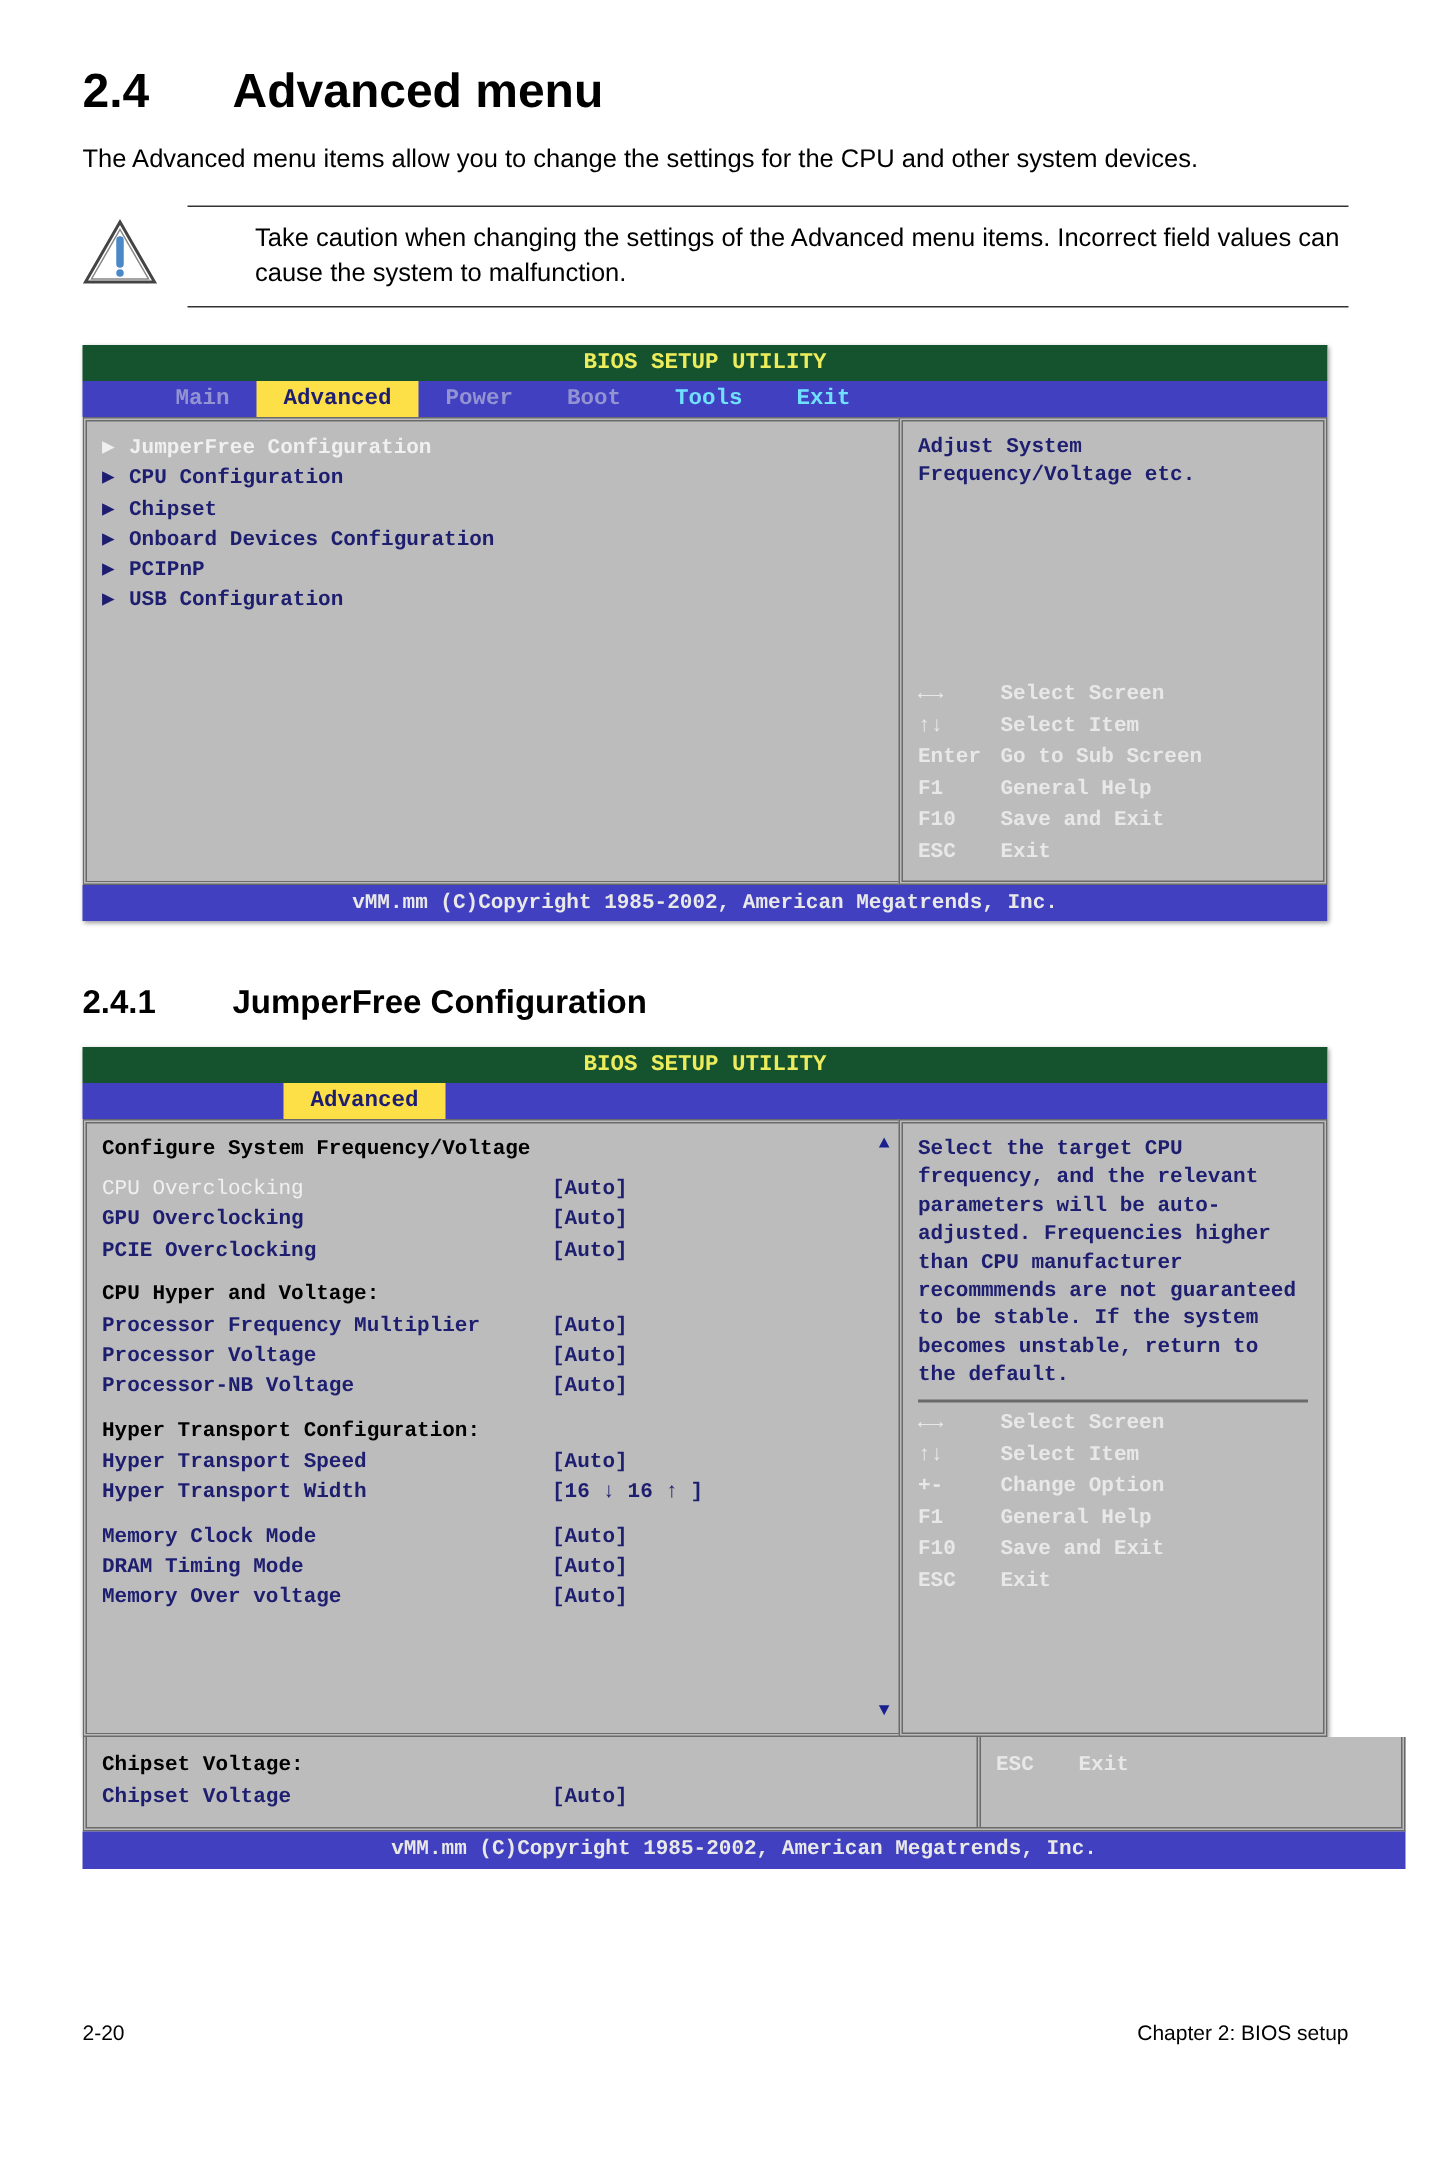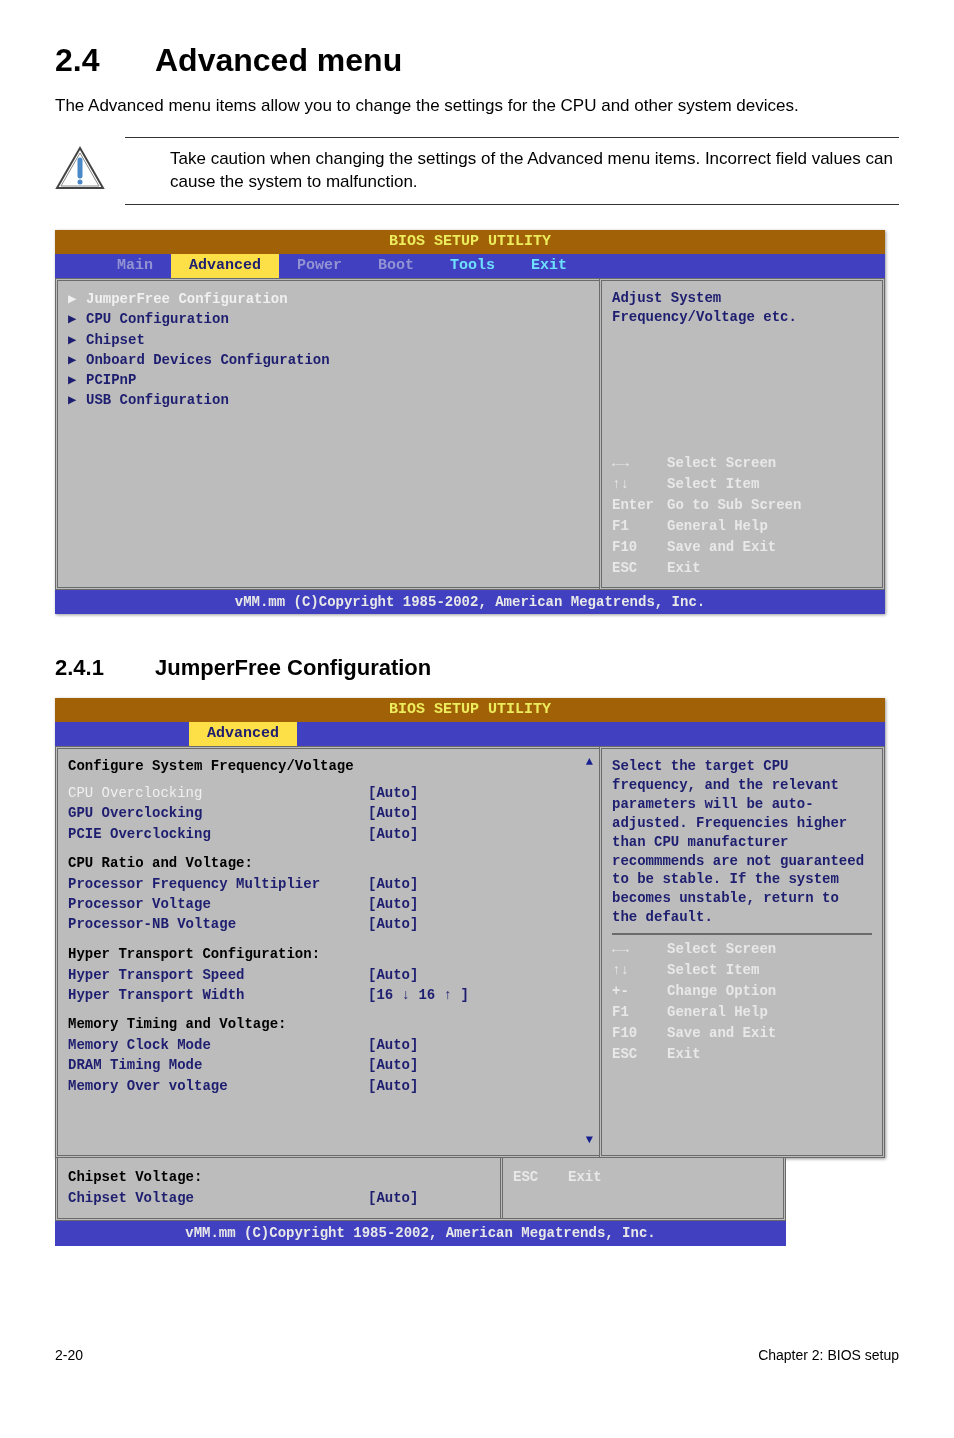--- a/index.html
+++ b/index.html
@@ -42,21 +42,21 @@
   }
   .note-text { font-size: 17px; line-height: 1.35; margin-left: 45px; }
 
   .bios {
     width: 830px;
     margin: 0 0 40px 0;
     box-shadow: 1px 1px 3px rgba(0,0,0,0.4);
     font-family: "Courier New", monospace;
   }
   .bios-title {
-    background: #a16207;
+    background: #14532d;
     color: #ecec5c;
     text-align: center;
     font-weight: bold;
     padding: 2px 0;
     font-size: 15px;
   }
   .bios-tabs {
     background: #4040c0;
     display: flex;
     font-size: 15px;
@@ -136,21 +136,21 @@
   .page-footer {
     display:flex;
     justify-content: space-between;
     font-size: 14px;
     margin-top: 100px;
     border-top: 0;
   }
 
   
   .overflow-panel {
-    width: 731px;
+    width: 882px;
     margin-top: -40px; 
     margin-bottom: 10px;
     font-family: "Courier New", monospace;
   }
   .overflow-body {
     display:flex;
     background:#bcbcbc;
     border-left: 3px double #6a6a6a;
     border-right: 3px double #6a6a6a;
     border-bottom: 3px double #6a6a6a;
@@ -253,21 +253,21 @@
       <div class="cfg-row">
           <span class="lbl blue">GPU Overclocking</span>
           <span class="val">[Auto]</span>
         </div>
       <div class="cfg-row">
           <span class="lbl blue">PCIE Overclocking</span>
           <span class="val">[Auto]</span>
         </div>
 
       <div style="height:10px;"></div>
-      <div class="hdr-row">CPU Ratio and Voltage:</div>
+      <div class="hdr-row">CPU Hyper and Voltage:</div>
       <div class="cfg-row">
           <span class="lbl blue">Processor Frequency Multiplier</span>
           <span class="val">[Auto]</span>
         </div>
       <div class="cfg-row">
           <span class="lbl blue">Processor Voltage</span>
           <span class="val">[Auto]</span>
         </div>
       <div class="cfg-row">
           <span class="lbl blue">Processor-NB Voltage</span>
@@ -279,21 +279,20 @@
       <div class="cfg-row">
           <span class="lbl blue">Hyper Transport Speed</span>
           <span class="val">[Auto]</span>
         </div>
       <div class="cfg-row">
           <span class="lbl blue">Hyper Transport Width</span>
           <span class="val">[16 ↓ 16 ↑ ]</span>
         </div>
 
       <div style="height:10px;"></div>
-      <div class="hdr-row">Memory Timing and Voltage:</div>
       <div class="cfg-row">
           <span class="lbl blue">Memory Clock Mode</span>
           <span class="val">[Auto]</span>
         </div>
       <div class="cfg-row">
           <span class="lbl blue">DRAM Timing Mode</span>
           <span class="val">[Auto]</span>
         </div>
       <div class="cfg-row">
           <span class="lbl blue">Memory Over voltage</span>

